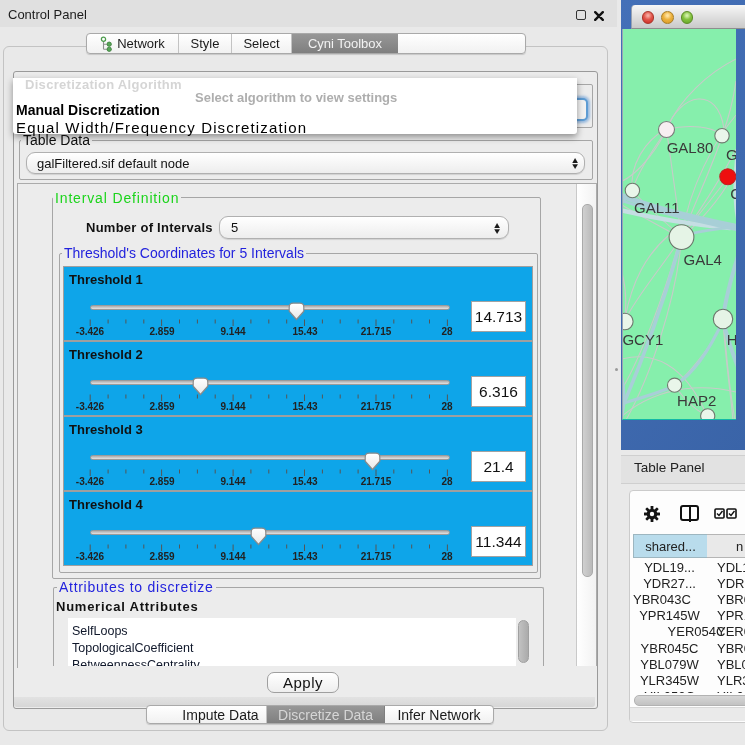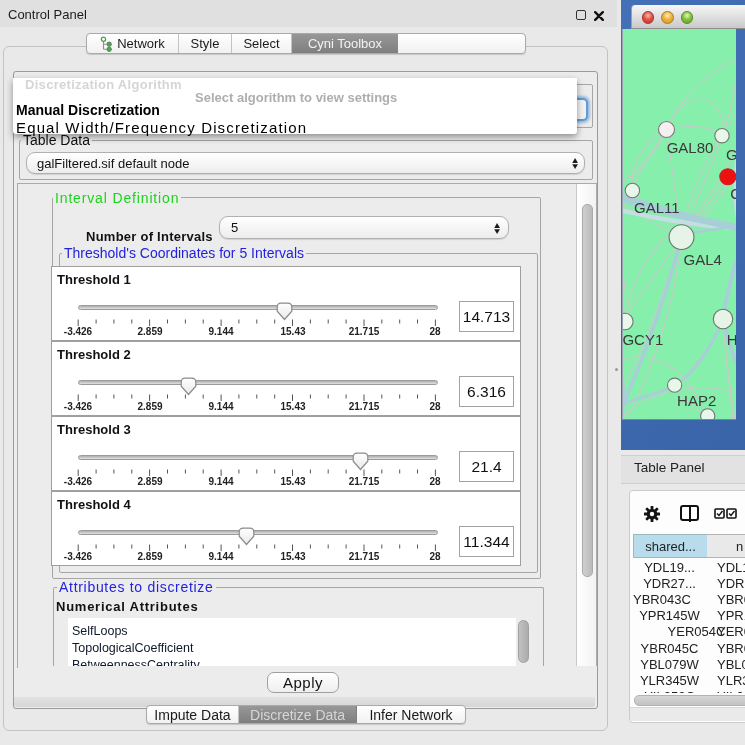--- a/index.html
+++ b/index.html
@@ -11,34 +11,34 @@
   #titlebar .t{left:8px;top:7px;font-size:13px;color:#1c1c1c;}
   #float-ico{left:576px;top:10px;width:8px;height:8px;border:1.6px solid #333;border-radius:2px;}
   
   .seg{display:flex;border:1px solid #a9a9a9;border-radius:4px;overflow:hidden;
        background:linear-gradient(#ffffff,#f1f1f1);box-shadow:0 1px 1px rgba(0,0,0,0.15);}
   .seg .s{display:flex;align-items:center;justify-content:center;font-size:13px;color:#1a1a1a;
           border-right:1px solid #c3c3c3;}
   .seg .s:last-child{border-right:none;}
   .seg .on{background:linear-gradient(#979797,#7f7f7f);color:#f2f2f2;border-right-color:#7f7f7f;}
   #toptabs{left:86px;top:33px;width:438px;height:19px;}
-  #bottabs{left:146px;top:705px;width:318px;height:17px;}
+  #bottabs{left:146px;top:705px;width:318px;height:17px;padding-left:28px;}
   #bottabs .s{font-size:14px;}
   
   #outerpanel{left:3px;top:46px;width:603px;height:683px;border:1px solid #c3c3c3;
               border-radius:6px;background:#e9e9e9;}
   #pane{left:13px;top:71px;width:583px;height:636px;border:1px solid #9a9a9a;
         border-radius:3px;background:#ececec;}
   .gbox{border:1px solid #a6a6a6;border-radius:2px;}
   .glabel{font-size:14px;background:#ececec;padding:0 2px;white-space:nowrap;}
   .combo{border:1px solid #b0b0b0;border-radius:9px;background:linear-gradient(#ffffff,#ededed);
          box-shadow:0 1px 1px rgba(0,0,0,0.12);font-size:13px;color:#111;}
   .updown{position:absolute;font-size:8.5px;color:#1a1a1a;line-height:6px;text-align:center;transform:scaleX(1.15);}
   
-  .tpanel{position:absolute;left:51px;width:468px;height:73.2px;border:1px solid #9f9f9f;background:#ffffff;}
+  .tpanel{position:absolute;left:63px;width:468px;height:73.2px;border:1px solid #9f9f9f;background:#0ea5e9;}
   .tpanel .tl{position:absolute;left:5px;top:4.5px;font-size:13px;font-weight:bold;color:#111;}
   .track{position:absolute;left:26px;top:38px;width:358px;height:2.6px;border:1px solid #9b9b9b;
          border-radius:2.5px;background:linear-gradient(#adadad,#e2e2e2);}
   .vbox{position:absolute;left:407px;top:34px;width:53px;height:29px;border:1px solid #a2a2a2;
         background:#fff;font-size:15.5px;color:#111;display:flex;align-items:center;justify-content:center;}
   .tick-labels span{position:absolute;top:58.5px;font-size:10px;font-weight:bold;color:#222;
         width:50px;text-align:center;}
   
   .litem{font-size:12.5px;color:#0f172a;text-align:center;}
 </style>
@@ -85,21 +85,21 @@
 </div>
 
 <div class="abs" style="left:17px;top:183px;width:578px;height:483px;border:1px solid #ababab;background:#ececec;"></div>
 
 <div class="abs" style="left:576px;top:184px;width:19px;height:482px;background:linear-gradient(90deg,#ffffff,#f2f2f2);border-left:1px solid #c9c9c9;"></div>
 <div class="abs" style="left:581.5px;top:204px;width:9px;height:371px;background:linear-gradient(90deg,#d0d0d0,#bababa);border:1px solid #aaaaaa;border-radius:5px;"></div>
 
 <div class="gbox abs" style="left:52px;top:197px;width:487px;height:380px;"></div>
 <div class="glabel abs" style="left:53px;top:190px;color:#1bd41b;letter-spacing:0.85px;">Interval Definition</div>
 
-<div class="abs" style="left:86px;top:220px;font-size:13px;font-weight:bold;letter-spacing:0.25px;color:#111;margin-top:9px;">Number of Intervals</div>
+<div class="abs" style="left:86px;top:220px;font-size:13px;font-weight:bold;letter-spacing:0.25px;color:#111;">Number of Intervals</div>
 <div class="combo abs" style="left:219px;top:216px;width:288px;height:21px;">
   <span style="position:absolute;left:11px;top:3px;">5</span>
   <span class="updown" style="right:7px;top:4.5px;position:absolute;">▲<br>▼</span>
 </div>
 
 <div class="gbox abs" style="left:59px;top:253px;width:477px;height:318px;"></div>
 <div class="glabel abs" style="left:62px;top:245px;color:#2222dd;">Threshold's Coordinates for 5 Intervals</div>
 
 <div class="tpanel" style="top:266px;">
   <div class="tl">Threshold 1</div>

